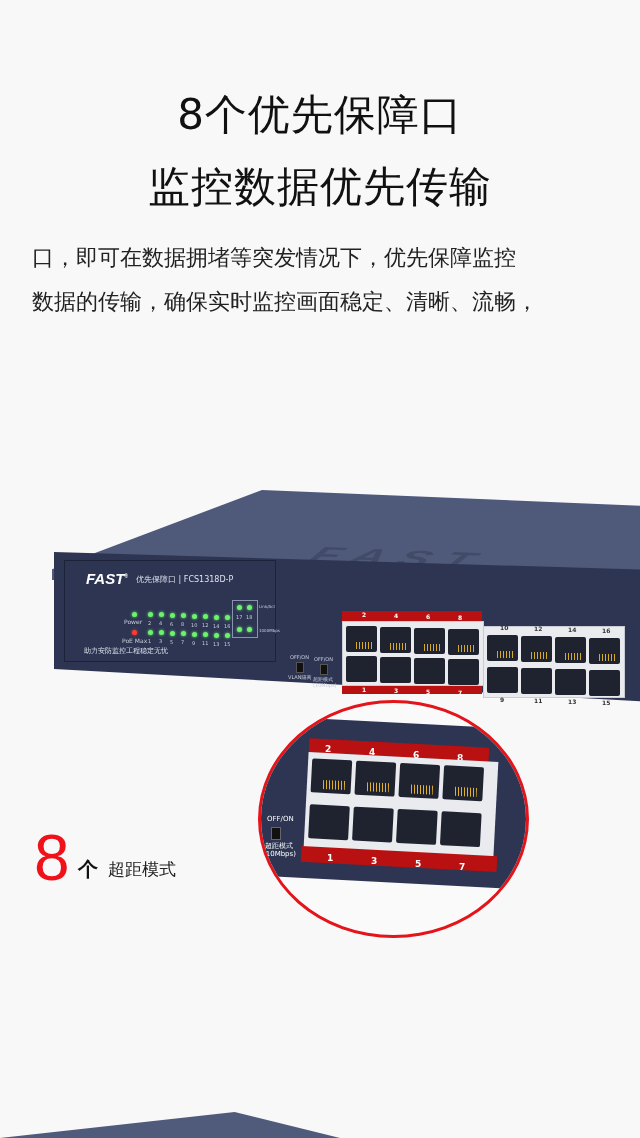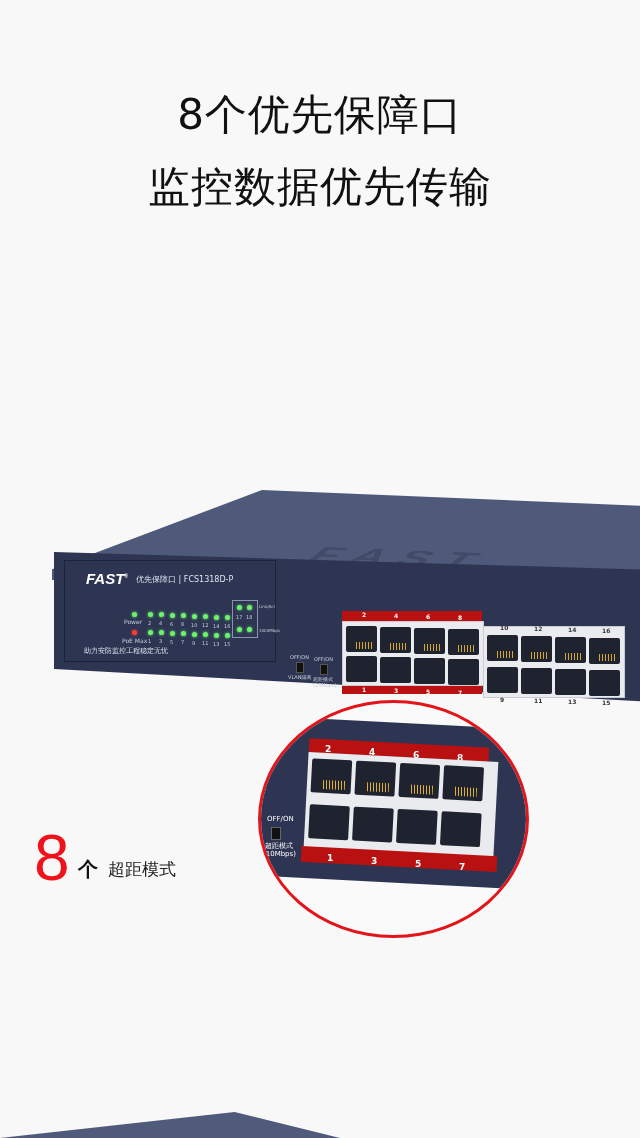--- a/index.html
+++ b/index.html
@@ -91,20 +91,22 @@
     clip-path: polygon(0 100%, 69% 0, 100% 100%);
   }
 </style>
 </head>
 <body>
 
 <div class="title t1">8个优先保障口</div>
 <div class="title t2">监控数据优先传输</div>
 
 <div class="desc">
+  <p>口，即可在数据拥堵等突发情况下，优先保障监控</p>
+  <p>数据的传输，确保实时监控画面稳定、清晰、流畅，</p>
 </div>
 
 <div class="switch-wrap">
   <div class="sw-top"></div>
   <div class="sw-top-logo">FAST</div>
   <div class="sw-front"></div>
   <div class="sw-front-inner"></div>
 
   <div class="brand"><span>FAST</span><sup style="font-size:5px">®</sup></div>
   <div class="brand-sub">优先保障口 | FCS1318D-P</div>

